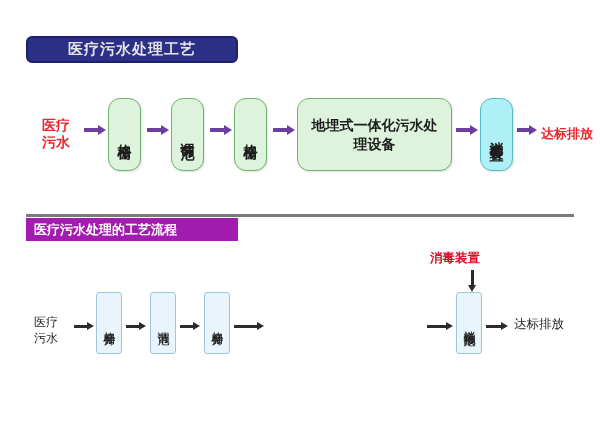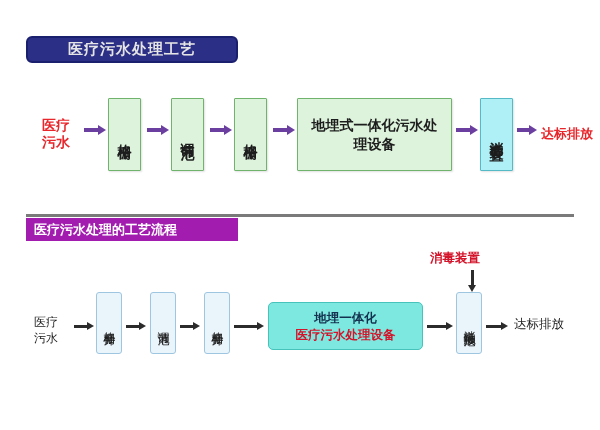--- a/index.html
+++ b/index.html
@@ -49,21 +49,21 @@
     font-size: 14px;
     font-weight: bold;
     line-height: 17px;
     text-align: center;
   }
 
   .box1 {
     position: absolute;
     background: #ddf3dc;
     border: 1px solid #6fb36c;
-    border-radius: 1px;
+    border-radius: 12px;
     box-sizing: border-box;
     color: #1d1d1d;
     font-size: 14px;
     font-weight: bold;
     display: flex;
     align-items: center;
     justify-content: center;
     text-align: center;
     line-height: 19px;
     box-shadow: 1px 1px 2px rgba(0,0,0,0.12);
@@ -311,24 +311,20 @@
       <div class="head" style="left:13px;"></div>
   </div>
 
   <div class="box2 vert" style="left:204px; top:42px; width:26px; height:62px;">格栅井</div>
 
   <div class="arrow2" style="left:234px; top:72px; width:30px;">
     <div class="shaft" style="width:23px;"></div>
       <div class="head" style="left:23px;"></div>
   </div>
 
-  <div class="box2 teal" style="left:268px; top:52px; width:155px; height:48px; flex-direction:column;">
-    <div>地埋一体化</div>
-    <div class="line-red">医疗污水处理设备</div>
-  </div>
 
   <div class="arrow2" style="left:427px; top:72px; width:26px;">
     <div class="shaft" style="width:19px;"></div>
       <div class="head" style="left:19px;"></div>
   </div>
 
   <div class="callout-red" style="left:430px; top:0px;">消毒装置</div>
 
   <div class="arrow2v" style="left:468px; top:20px; height:22px;">
     <div class="shaft" style="height:15px;"></div>

